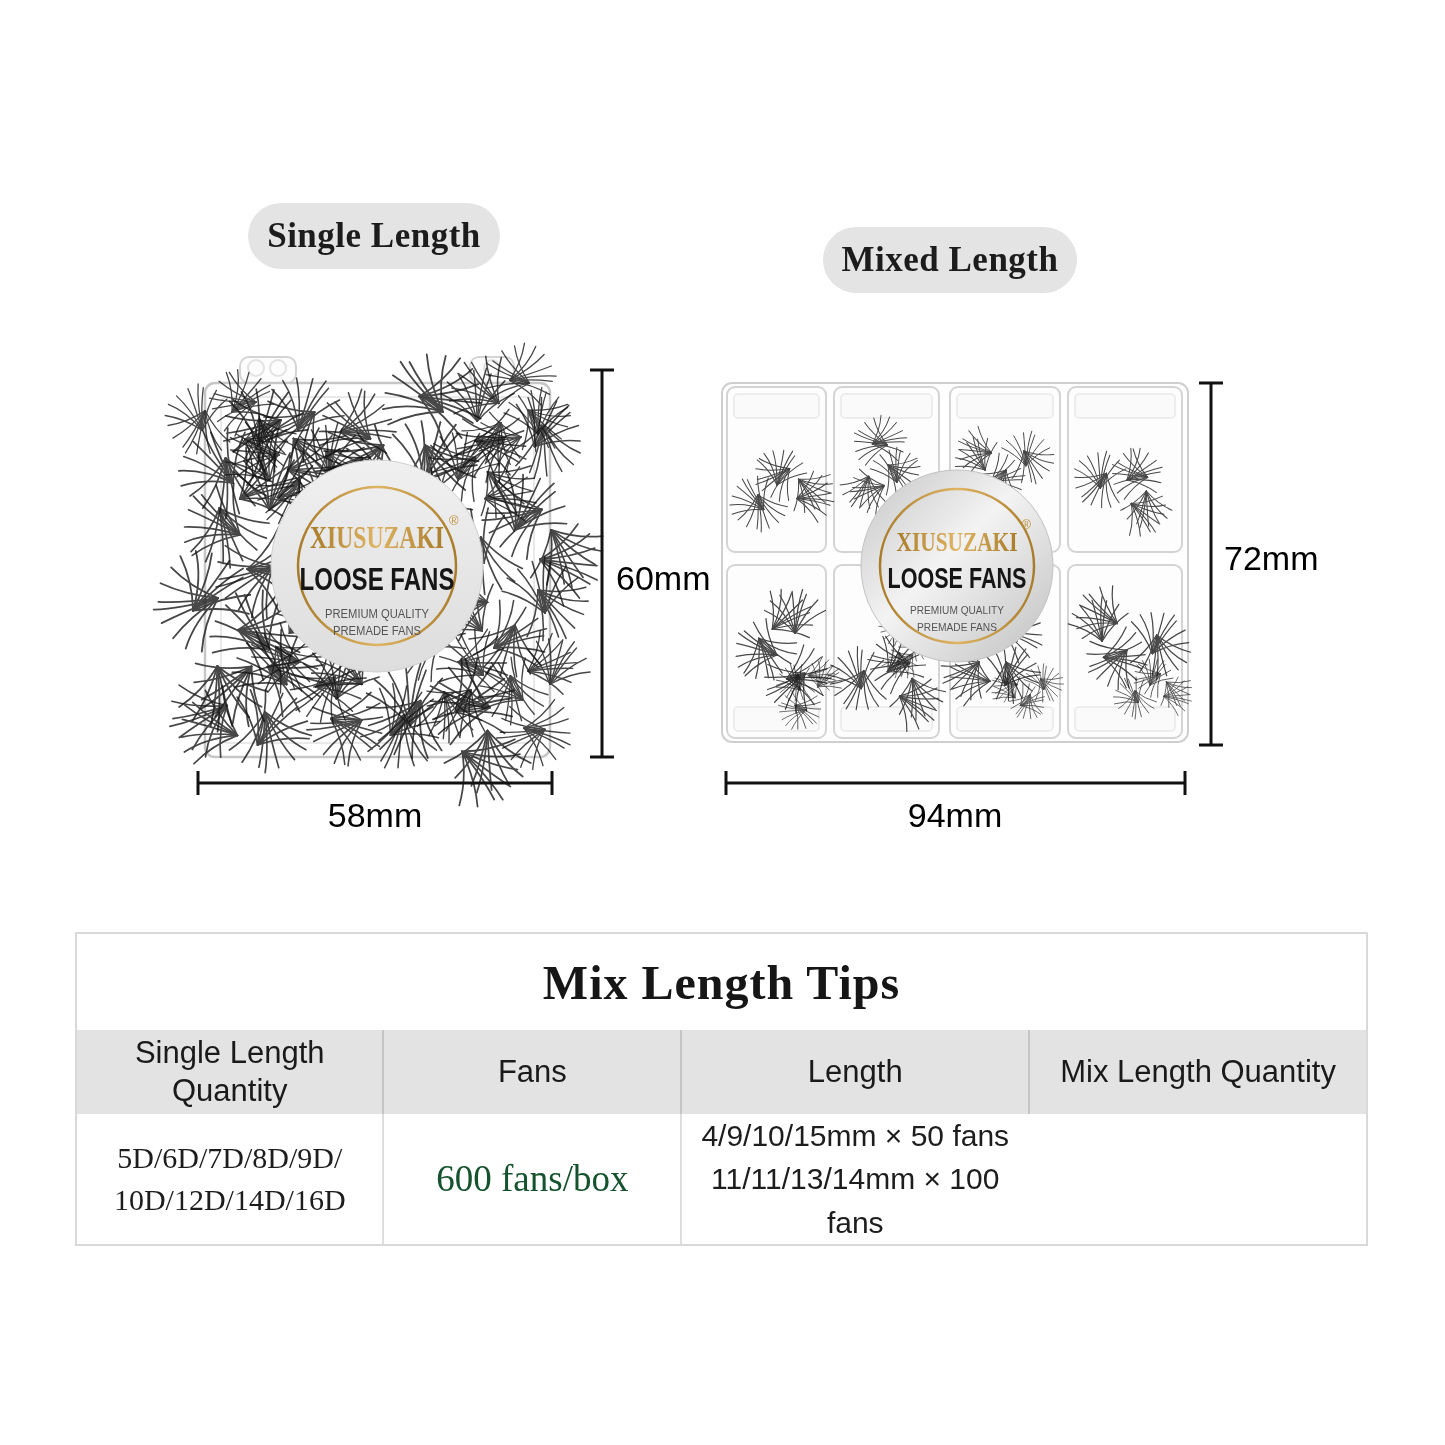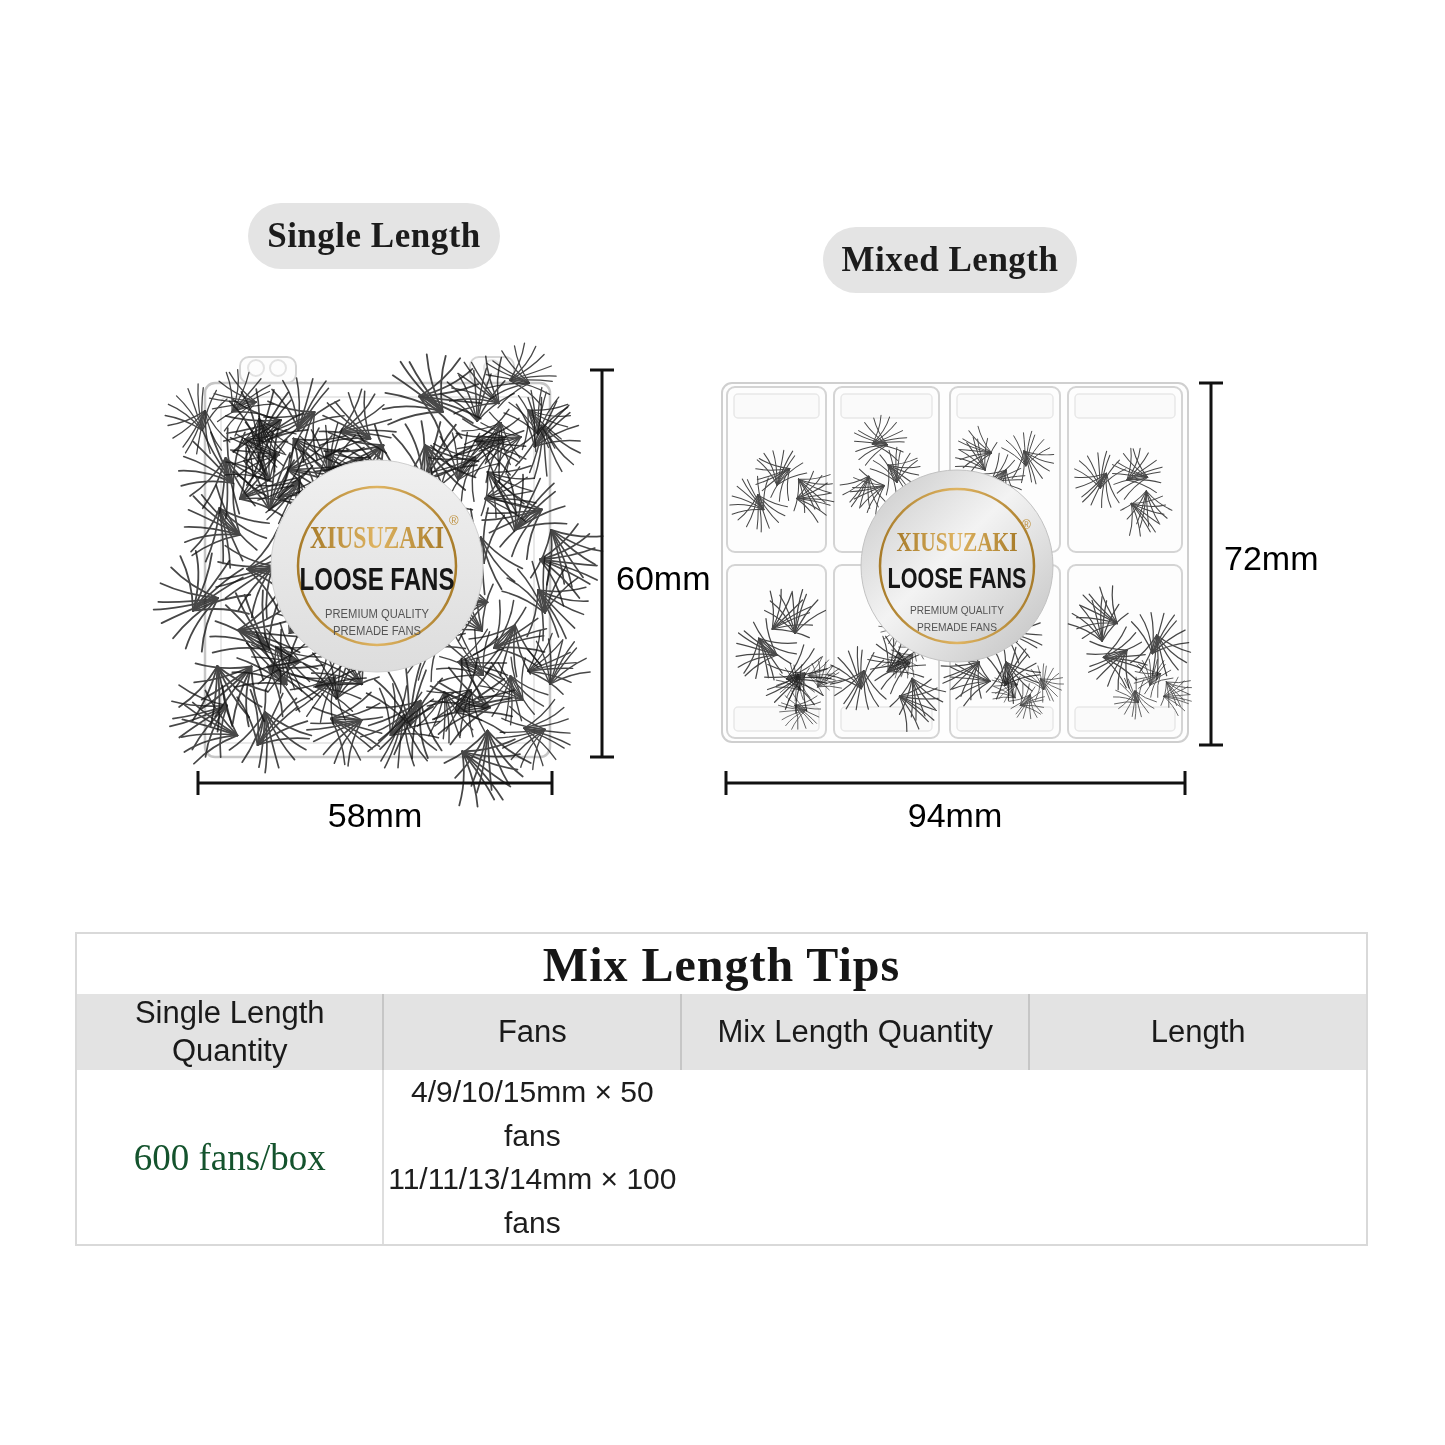--- a/index.html
+++ b/index.html
@@ -211,28 +211,32 @@
       <span class="tips-title">Mix Length Tips</span>
     </div>
     <div class="tips-header-row">
       <div class="tips-header-cell">
         <span class="hdr-narrow">Single Length Quantity</span>
       </div>
       <div class="tips-header-cell">
         <span>Fans</span>
       </div>
       <div class="tips-header-cell">
+        <span>Length</span>
+      </div>
+      <div class="tips-header-cell">
         <span>Mix Length Quantity</span>
-      </div>
-      <div class="tips-header-cell">
-        <span>Length</span>
       </div>
     </div>
     <div class="tips-data-row">
       <div class="tips-data-cell">
+        <span class="cell-serif">5D/6D/7D/8D/9D/</span>
+        <span class="cell-serif">10D/12D/14D/16D</span>
+      </div>
+      <div class="tips-data-cell">
         <span class="cell-serif-big">600 fans/box</span>
       </div>
       <div class="tips-data-cell">
         <span class="cell-sans">4/9/10/15mm × 50 fans</span>
         <span class="cell-sans">11/11/13/14mm × 100 fans</span>
       </div>
     </div>
   </div>
 
 </div>

